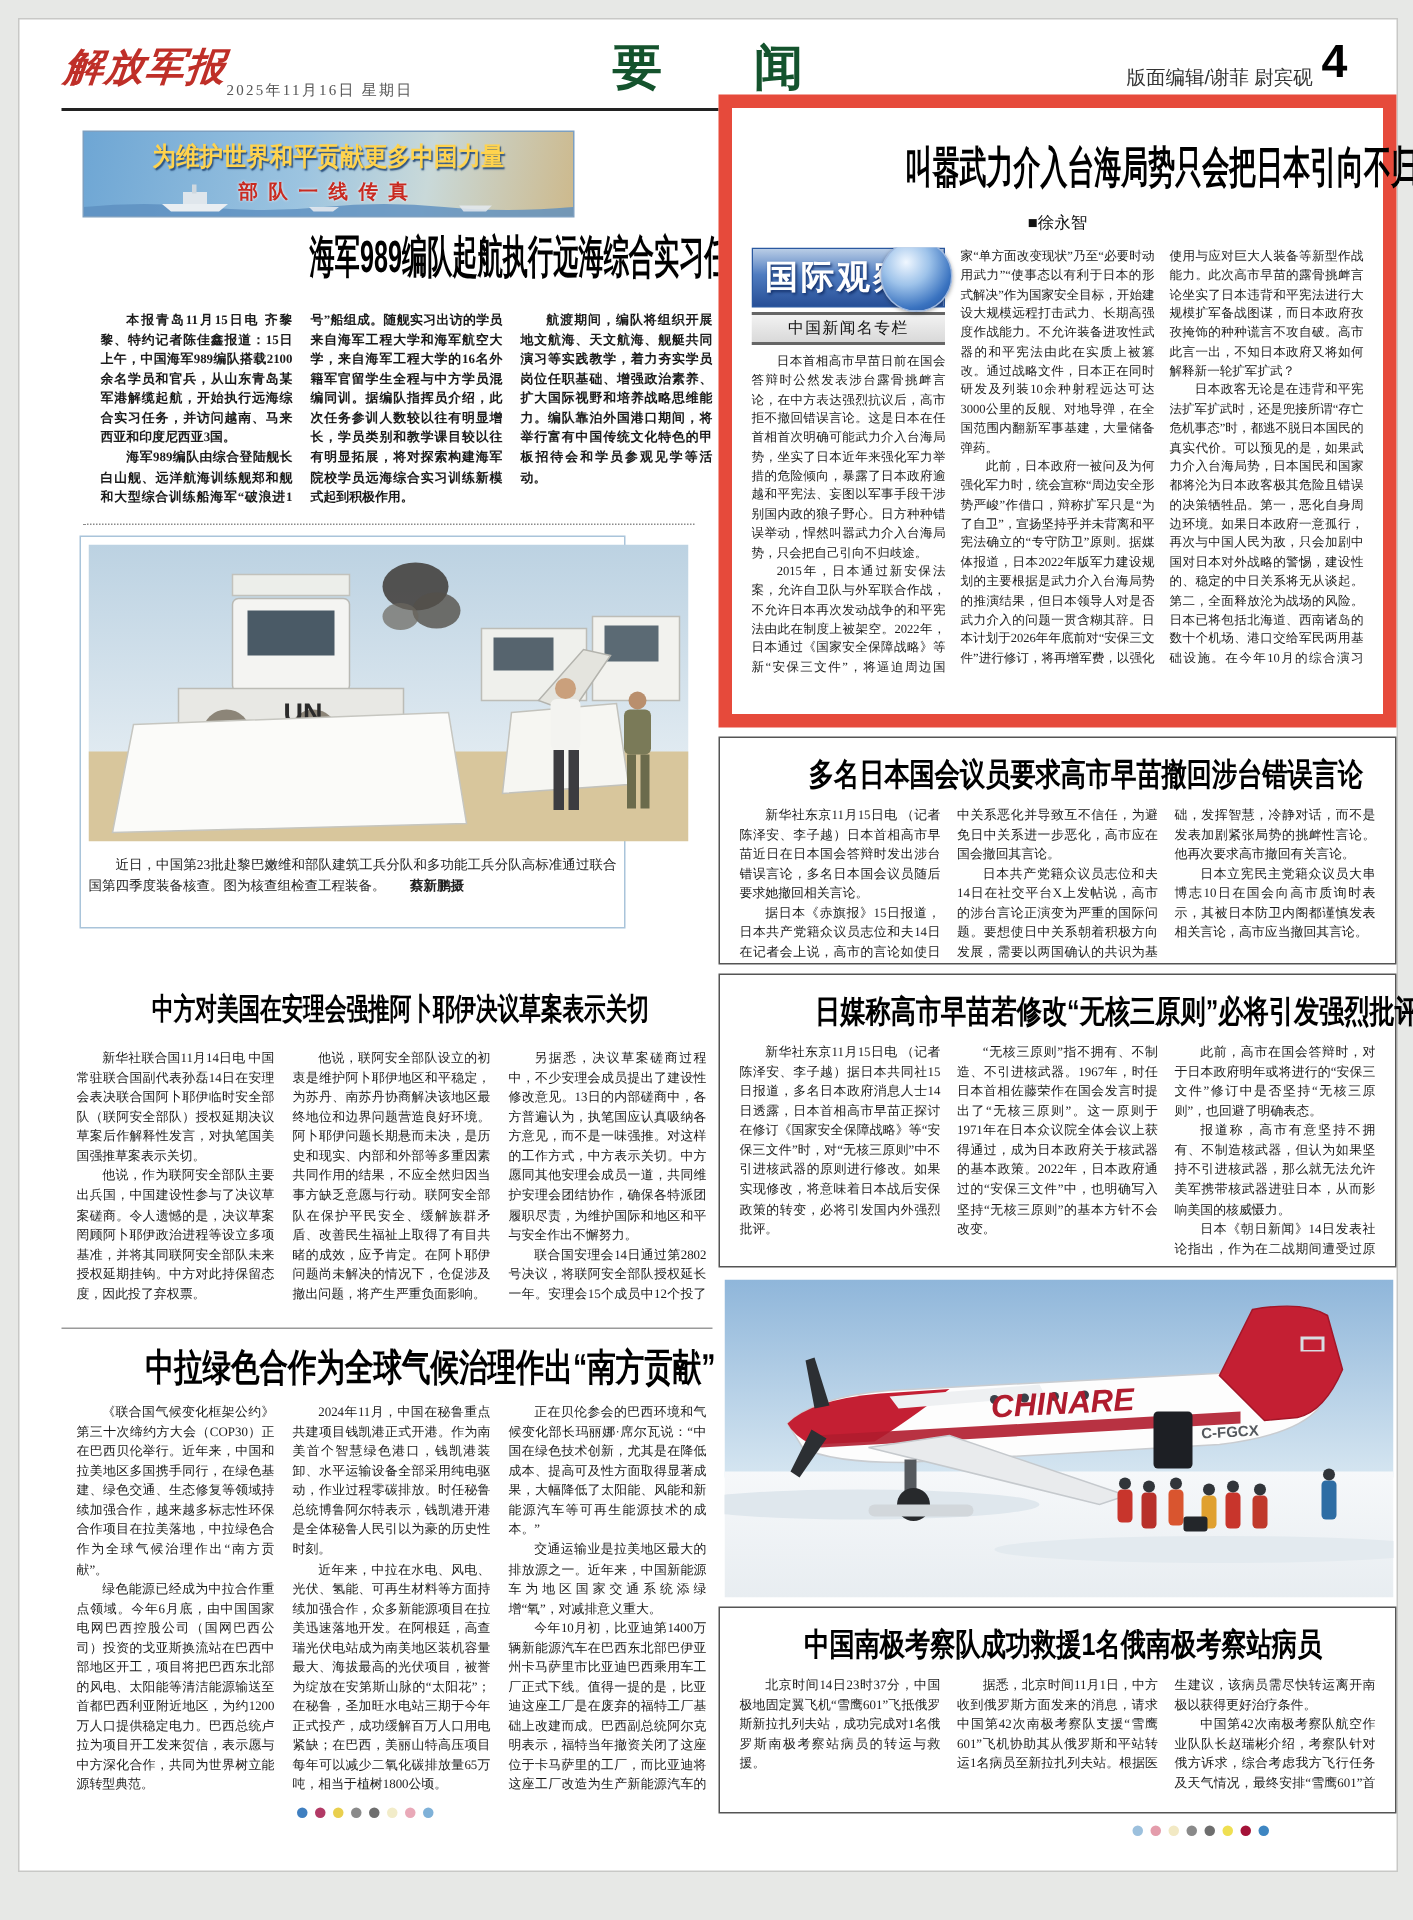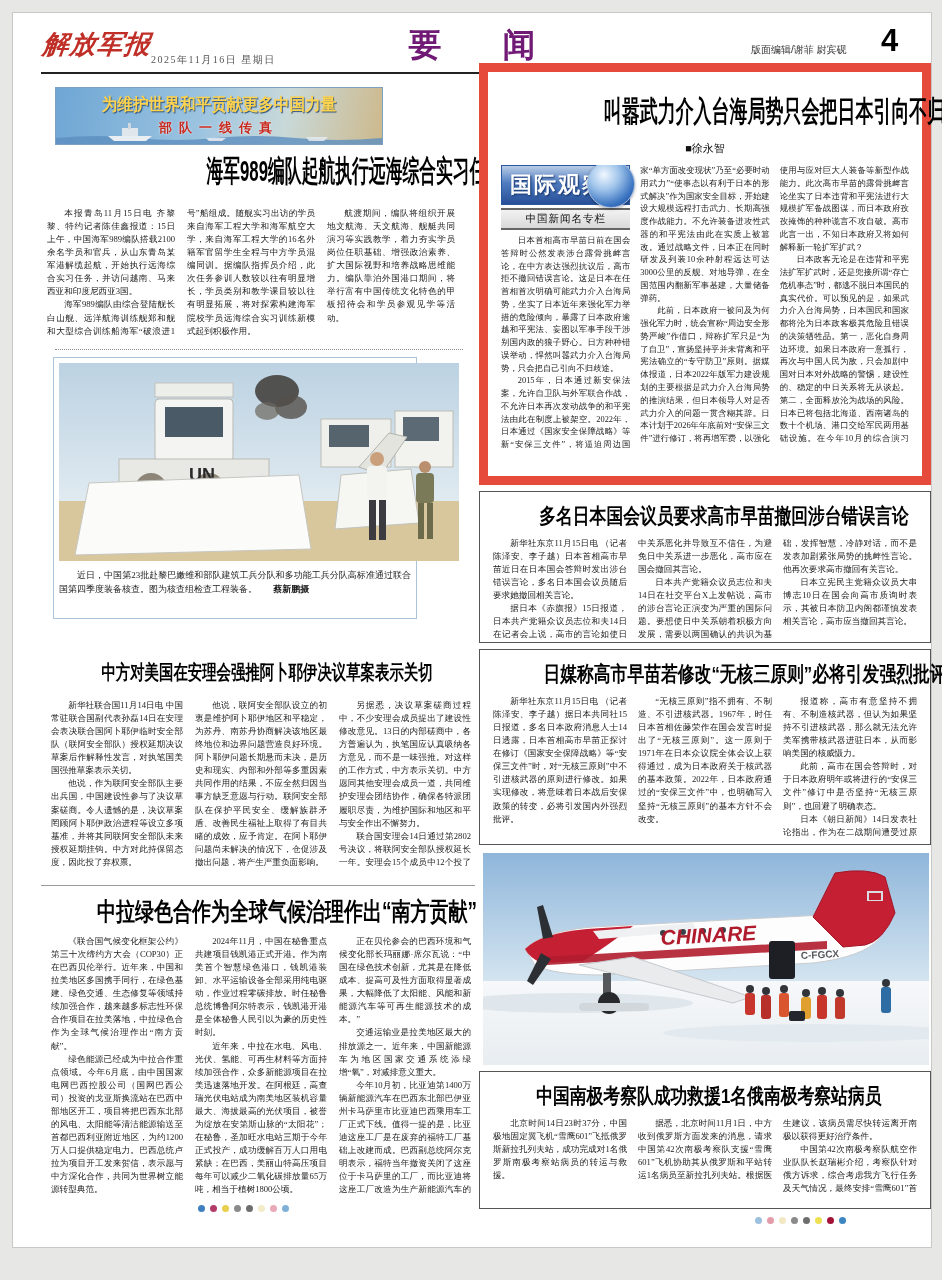--- a/index.html
+++ b/index.html
@@ -12,22 +12,22 @@
     background:#ffffff;border:1px solid #c8c8c6;overflow:visible;
   }
   .abs{position:absolute;}
   
   .masthead{
     left:30px;top:14px;font-family:"DejaVu Serif",serif;font-style:italic;font-weight:bold;
     font-size:26px;color:#bf2f28;transform:skewX(-6deg);letter-spacing:1px;
   }
   .pagedate{left:138px;top:40px;font-size:10px;color:#555;letter-spacing:1.5px;}
   .section-title{left:0;right:0;top:10px;text-align:center;font-family:"Liberation Sans",sans-serif;
-    font-weight:bold;font-size:33px;color:#701a75;letter-spacing:26px;text-indent:26px;}
-  .editors{left:738px;top:30px;font-size:10px;color:#333;font-family:"Liberation Sans",sans-serif;}
+    font-weight:bold;font-size:33px;color:#14532d;letter-spacing:26px;text-indent:26px;}
+  .editors{left:738px;top:30px;font-size:13px;color:#333;font-family:"Liberation Sans",sans-serif;}
   .pageno{left:868px;top:10px;font-size:31px;font-weight:bold;font-family:"Liberation Sans",sans-serif;color:#000;}
   .head-rule{left:28px;top:59px;width:700px;height:2px;background:#222;}
   
   .hl{display:flex;justify-content:flex-start;align-items:center;font-family:"Liberation Sans",sans-serif;color:#000;}
   .hl>span{white-space:nowrap;font-weight:bold;display:inline-block;}
   
   .cols{column-gap:12px;text-align:justify;overflow:hidden;}
   .cols .para{margin:0;text-indent:2em;font-size:8.6px;line-height:1.52;color:#1b1b1b;}
   
   .banner{
@@ -69,21 +69,21 @@
   .rule-box{border:1px solid #555;background:#fff;box-sizing:border-box;padding:8px 13px;}
   .box-japan1{left:466px;top:478px;width:452px;height:152px;}
   .box-japan2{left:466px;top:636px;width:452px;height:196px;}
   .box-antarctic{left:466px;top:1058px;width:452px;height:138px;}
   .box-hl{font-size:21px;margin:2px 0 7px 0;}
   .box-hl>span{transform:scaleX(.8);}
   .box-body{column-count:3;column-gap:11px;overflow:hidden;}
   
   .navy-hl{left:24px;top:138px;width:438px;font-size:30px;}
   .navy-hl>span{transform:scaleX(.56);}
-  .navy-body{left:34px;top:194px;width:408px;height:138px;column-count:3;}
+  .navy-body{left:54px;top:194px;width:408px;height:138px;column-count:3;font-weight:bold;}
   .dotted-sep{left:42px;top:336px;width:408px;border-top:1.5px dotted #8a8a8a;}
   .abyei-hl{left:24px;top:646px;width:438px;font-size:20px;}
   .abyei-hl>span{transform:scaleX(.72);}
   .abyei-body{left:38px;top:686px;width:420px;height:180px;column-count:3;}
   .left-sep{left:28px;top:872px;width:434px;height:1px;background:#9a9a9a;}
   .latam-hl{left:24px;top:882px;width:438px;font-size:25px;}
   .latam-hl>span{transform:scaleX(.76);}
   .latam-body{left:38px;top:922px;width:420px;height:264px;column-count:3;}
   
   .plane-photo{left:470px;top:840px;width:446px;height:212px;background:#fff;}
@@ -245,22 +245,22 @@
       </div>
   </div>
 
   <div class="abs rule-box box-japan2">
     <div class="hl box-hl">
         <span>日媒称高市早苗若修改“无核三原则”必将引发强烈批评</span>
       </div>
     <div class="cols box-body" style="height:148px;">
         <p class="para">新华社东京11月15日电 （记者陈泽安、李子越）据日本共同社15日报道，多名日本政府消息人士14日透露，日本首相高市早苗正探讨在修订《国家安全保障战略》等“安保三文件”时，对“无核三原则”中不引进核武器的原则进行修改。如果实现修改，将意味着日本战后安保政策的转变，必将引发国内外强烈批评。</p>
         <p class="para">“无核三原则”指不拥有、不制造、不引进核武器。1967年，时任日本首相佐藤荣作在国会发言时提出了“无核三原则”。这一原则于1971年在日本众议院全体会议上获得通过，成为日本政府关于核武器的基本政策。2022年，日本政府通过的“安保三文件”中，也明确写入坚持“无核三原则”的基本方针不会改变。</p>
+        <p class="para">此前，高市在国会答辩时，对于日本政府明年或将进行的“安保三文件”修订中是否坚持“无核三原则”，也回避了明确表态。</p>
         <p class="para">报道称，高市有意坚持不拥有、不制造核武器，但认为如果坚持不引进核武器，那么就无法允许美军携带核武器进驻日本，从而影响美国的核威慑力。</p>
-        <p class="para">此前，高市在国会答辩时，对于日本政府明年或将进行的“安保三文件”修订中是否坚持“无核三原则”，也回避了明确表态。</p>
         <p class="para">日本《朝日新闻》14日发表社论指出，作为在二战期间遭受过原子弹轰炸的国家，日本将“无核三原则”定位为国策，并且该原则长期获得日本国民的广泛支持。高市应当深刻理解，坚持“无核三原则”的方针不能仅凭首相的一时判断而轻率改变。</p>
       </div>
   </div>
 
   <div class="abs plane-photo">
     <svg width="446" height="212" viewBox="0 0 446 212">
       <defs>
         <linearGradient id="sky2" x1="0" y1="0" x2="0" y2="1">
           <stop offset="0" stop-color="#8fb6da"></stop>
             <stop offset="1" stop-color="#d6e6f1"></stop>

